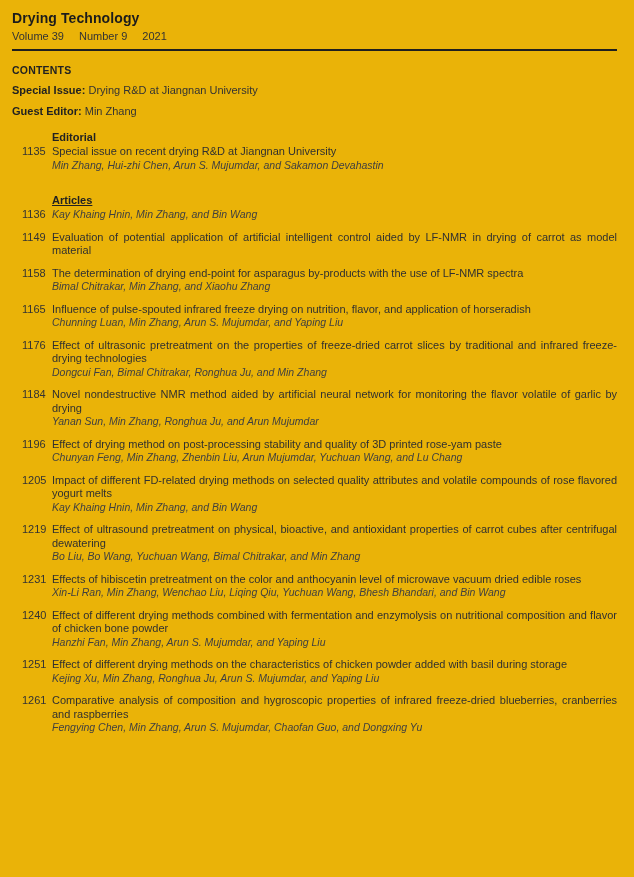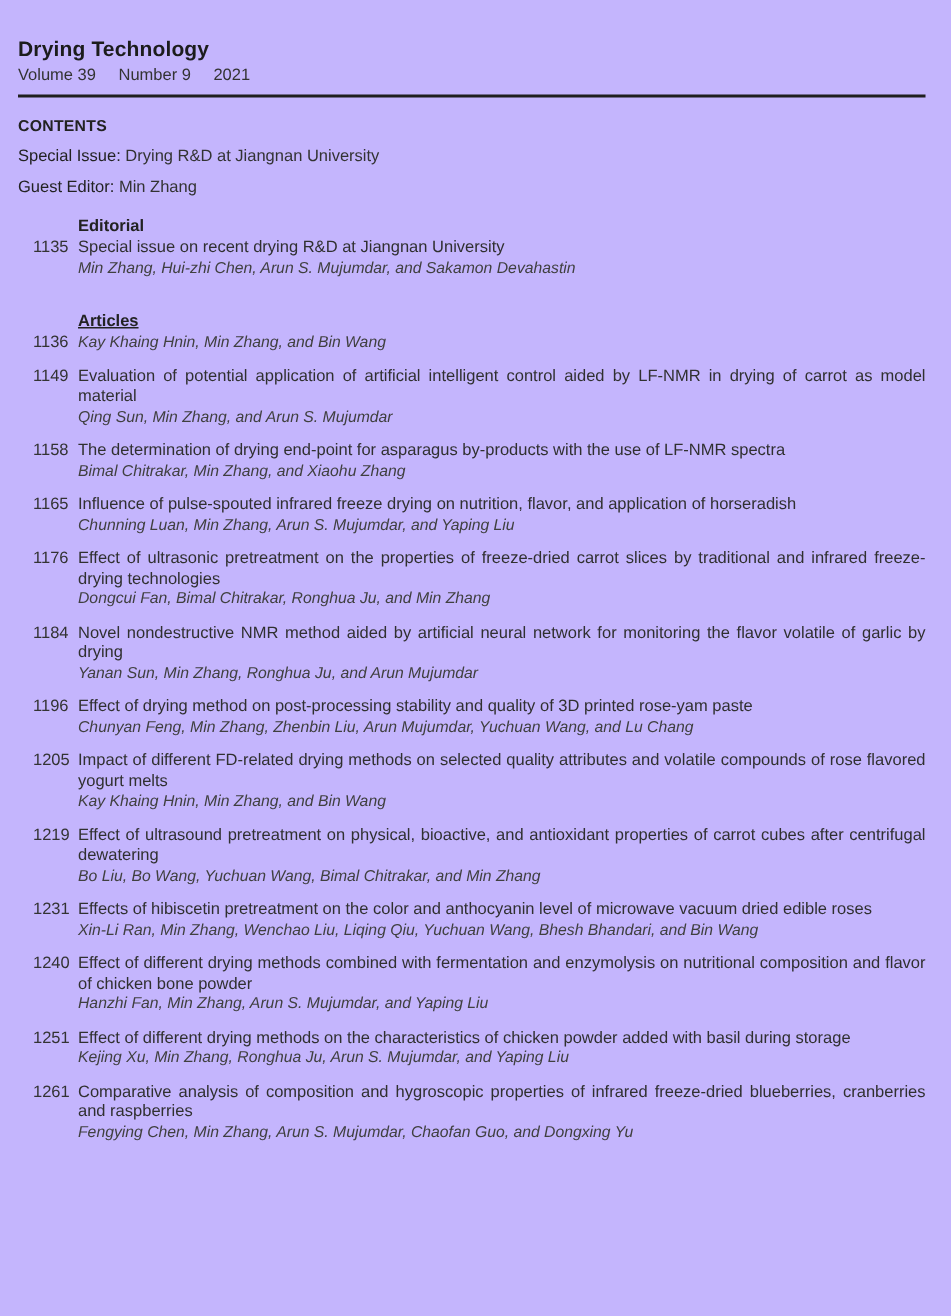--- a/index.html
+++ b/index.html
@@ -5,22 +5,22 @@
   * { margin: 0; padding: 0; box-sizing: border-box; }
   html, body { background: #ffffff; }
   body {
     width: 634px; height: 877px;
     font-family: "Liberation Sans", sans-serif;
     color: #2e2e2e;
     overflow: hidden;
   }
   .page {
     width: 634px; height: 877px;
-    padding: 24px 17px 0 12px;
-    background: #c4b5fd;
+    padding: 10px 17px 0 12px;
+    background: #eab308;
   }
   
   .journal-title {
     font-size: 14px; font-weight: bold; color: #1c1c1c;
     letter-spacing: 0.1px;
   }
   .vol-line {
     margin-top: 4px; font-size: 11px; color: #333333;
   }
   .vol-line span { margin-right: 15px; }
@@ -29,21 +29,21 @@
     margin-top: 7px;
   }
   .contents-heading {
     margin-top: 13px;
     font-size: 10.5px; font-weight: bold; color: #222222;
     letter-spacing: 0.2px;
   }
   .meta-line {
     margin-top: 8px; font-size: 11px; line-height: 13px; color: #333333;
   }
-  .meta-line .meta-label { font-weight: normal; color: #222222; }
+  .meta-line .meta-label { font-weight: bold; color: #222222; }
   
   #toc { }
   .section-heading {
     font-size: 11px; font-weight: bold; color: #222222;
     margin: 13px 0 2px 40px;
   }
   .section-gap { margin-top: 22px; text-decoration: underline; }
   .entry {
     display: flex;
     margin: 0 0 9px 10px;
@@ -97,21 +97,20 @@
       <div class="entry">
     <span class="page-num">1136</span>
     <div class="entry-body">
       <div class="entry-authors">Kay Khaing Hnin, Min Zhang, and Bin Wang</div>
     </div>
   </div>
       <div class="entry">
     <span class="page-num">1149</span>
     <div class="entry-body">
       <div class="entry-title">Evaluation of potential application of artificial intelligent control aided by LF-NMR in drying of carrot as model material</div>
-      <div class="entry-authors">Qing Sun, Min Zhang, and Arun S. Mujumdar</div>
     </div>
   </div>
       <div class="entry">
     <span class="page-num">1158</span>
     <div class="entry-body">
       <div class="entry-title">The determination of drying end-point for asparagus by-products with the use of LF-NMR spectra</div>
       <div class="entry-authors">Bimal Chitrakar, Min Zhang, and Xiaohu Zhang</div>
     </div>
   </div>
       <div class="entry">

